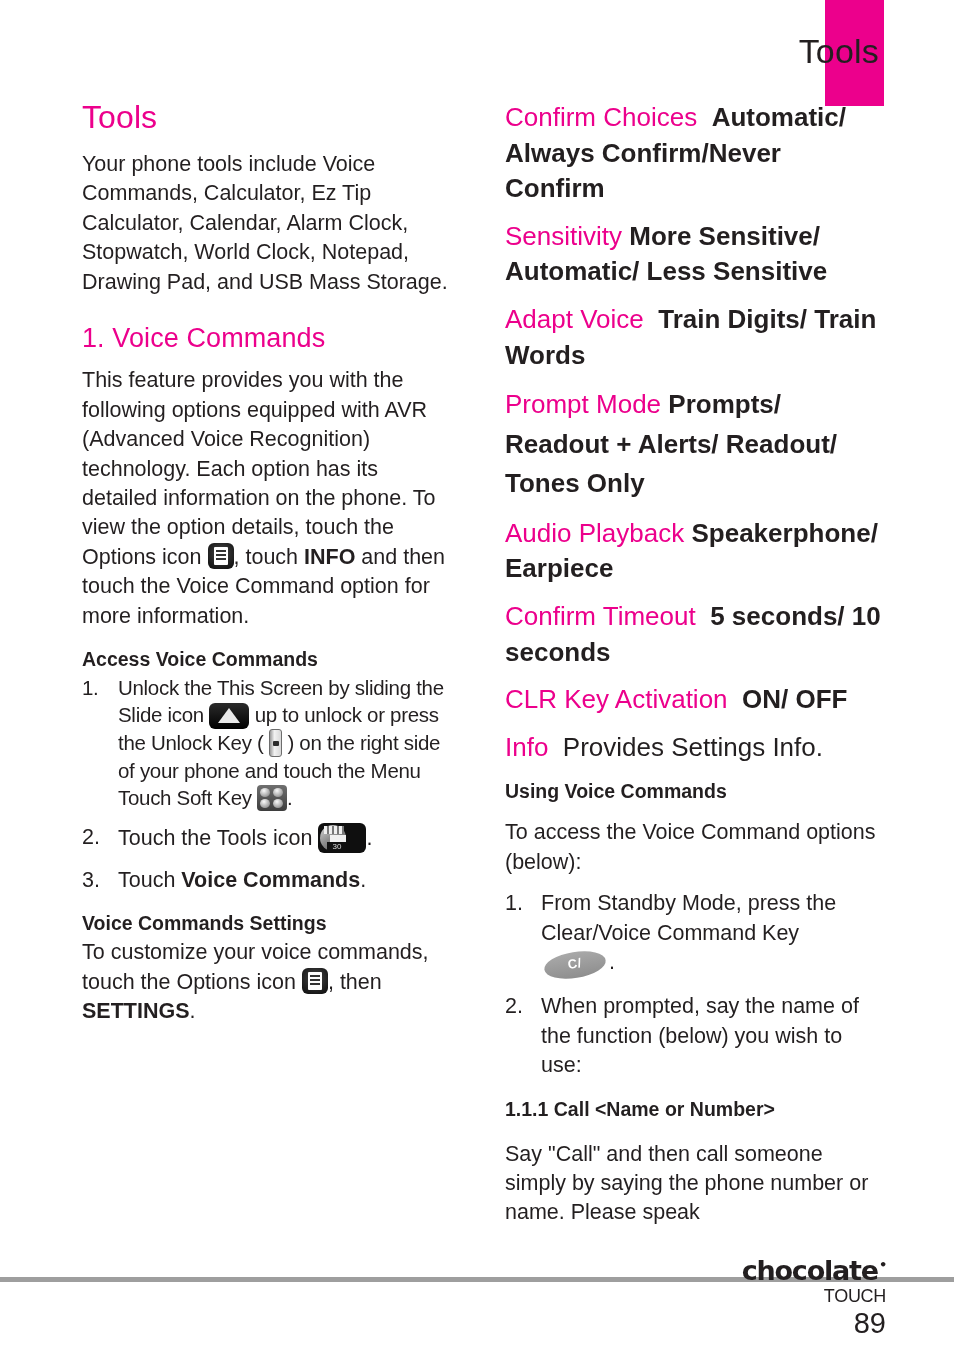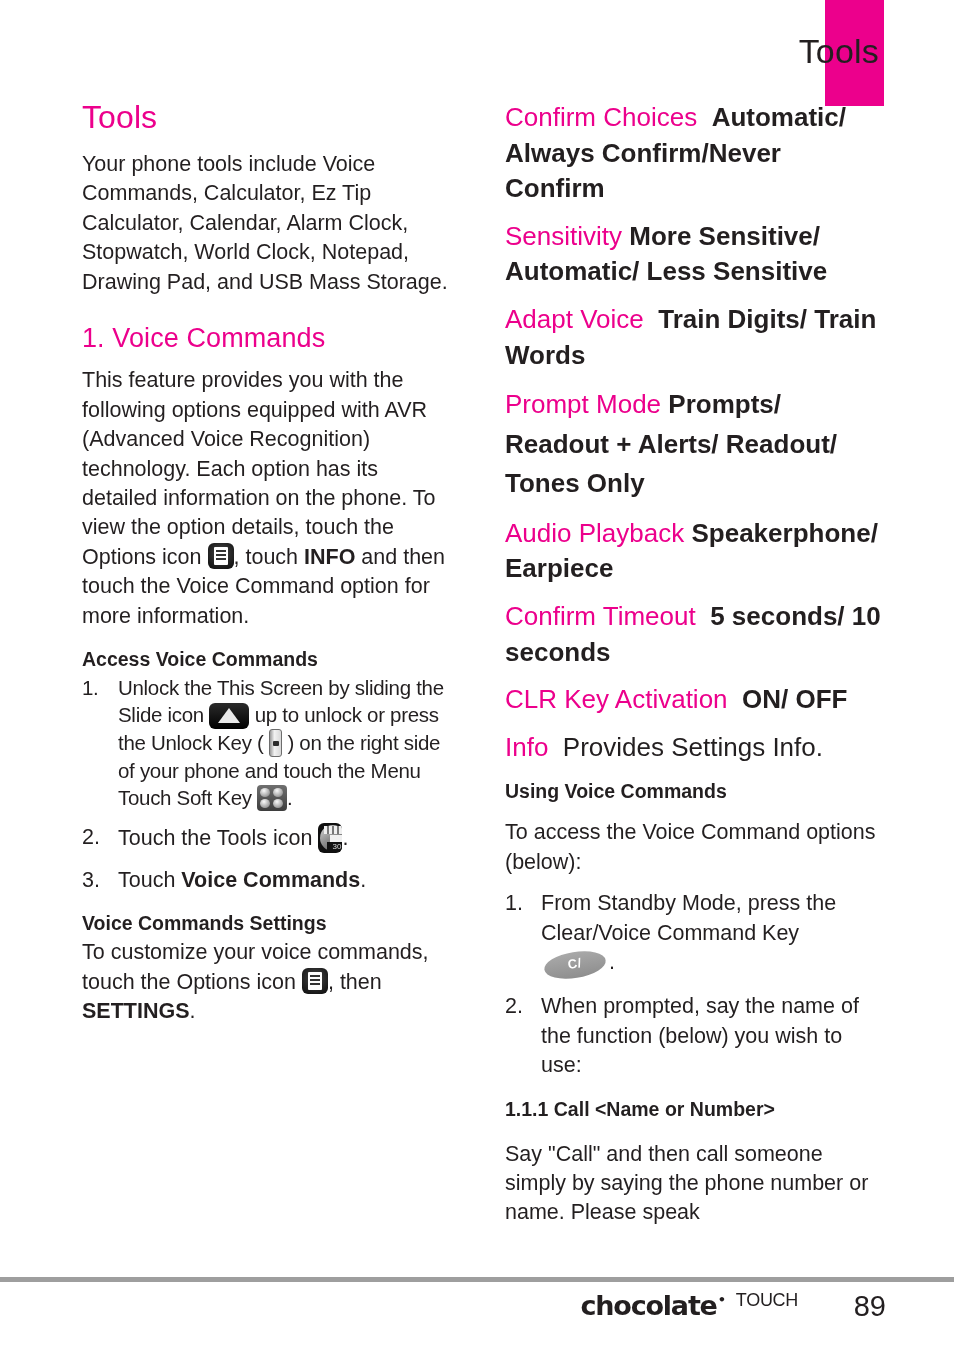--- a/index.html
+++ b/index.html
@@ -208,21 +208,21 @@
     border-radius: 50%;
     background: radial-gradient(circle at 40% 30%, #fafafa, #9b9b9b 70%, #6a6a6a);
   }
   .ico-menukey .d1 { left: 3px;  top: 3px; }
   .ico-menukey .d2 { left: 16px; top: 3px; }
   .ico-menukey .d3 { left: 3px;  top: 14px; }
   .ico-menukey .d4 { left: 16px; top: 14px; }
 
   
   .ico-tools {
-    width: 24px; height: 30px;
+    width: 48px; height: 30px;
     border-radius: 6px;
     background: #0f0f0f;
     overflow: hidden;
     vertical-align: -8px;
   }
   .ico-tools .disc {
     position: absolute;
     left: 2px; top: 2px;
     width: 26px; height: 26px;
     border-radius: 50%;
@@ -282,23 +282,24 @@
     background: #9e9e9e;
   }
   .footer {
     position: absolute;
     left: 0;
     top: 1290px;
     width: 954px;
     height: 50px;
     padding-right: 68px;
     display: flex;
-    align-items: flex-start;
+    align-items: flex-end;
     justify-content: flex-end;
-    gap: 8px;
+    gap: 0;
+    flex-direction: column;
   }
   .brand {
     font-family: "DejaVu Sans", sans-serif;
     font-size: 27px;
     font-weight: bold;
     letter-spacing: -1.2px;
     color: #231f20;
   }
   .brand-reg {
     font-size: 13px;

